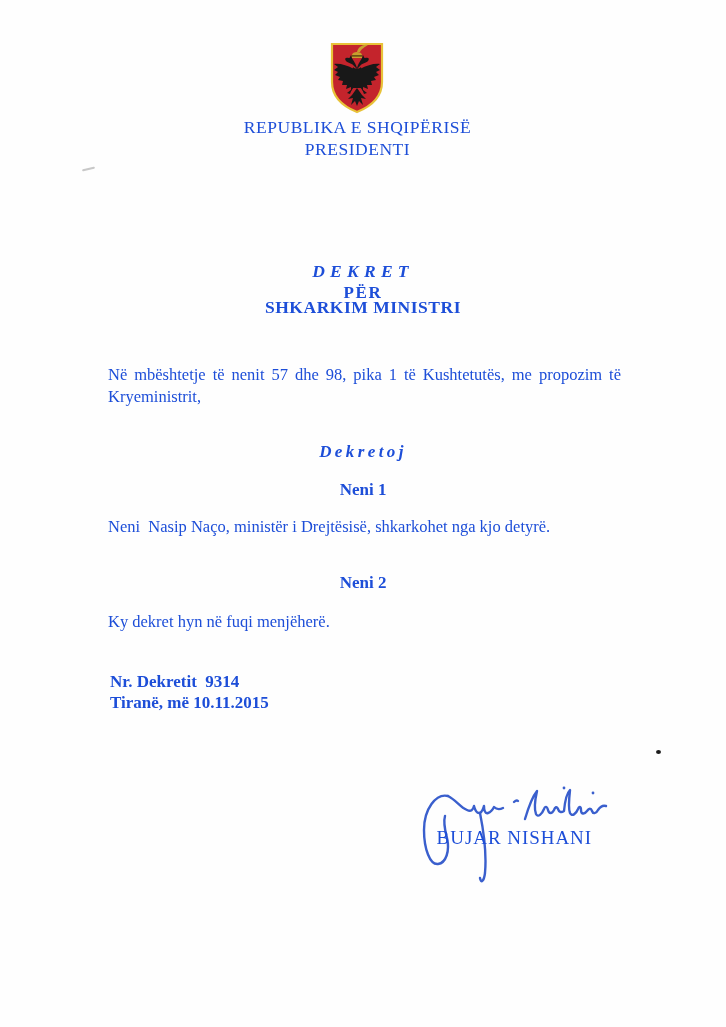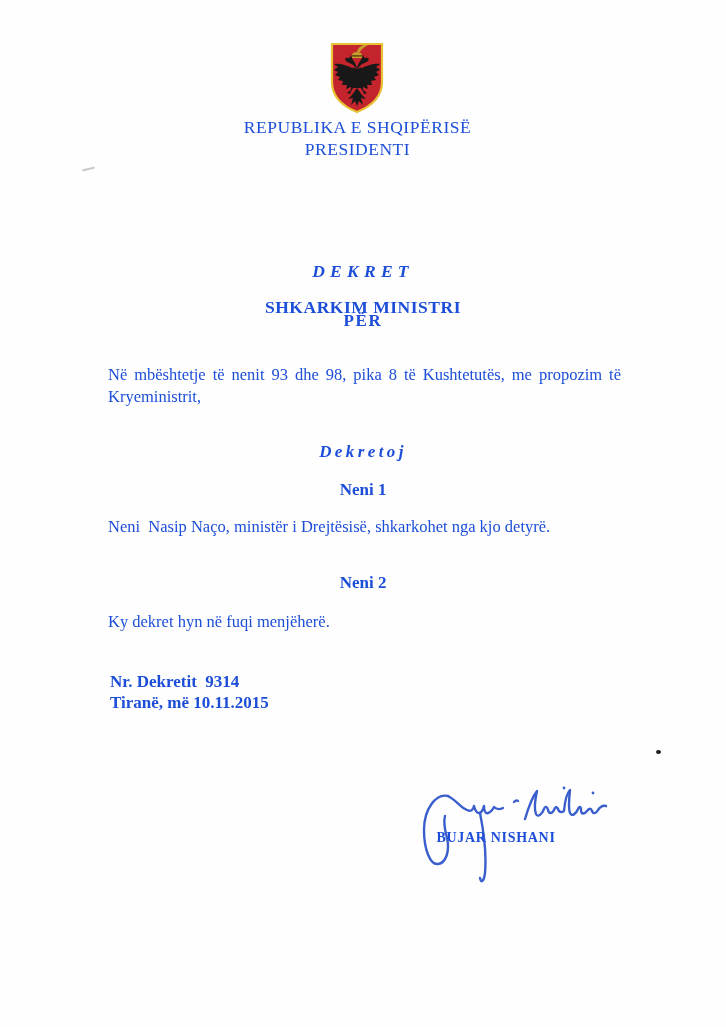--- a/index.html
+++ b/index.html
@@ -15,21 +15,21 @@
   .hdr{font-size:17.5px;letter-spacing:.03em;line-height:22px;}
   .t-main{font-size:17.5px;font-weight:bold;letter-spacing:.3em;line-height:22px;font-style:italic;}
   .t-per{font-size:17px;font-weight:bold;letter-spacing:.1em;line-height:22px;}
   .t-sub{font-size:17.5px;font-weight:bold;letter-spacing:.03em;line-height:22px;}
   .body-txt{font-size:16.5px;line-height:22px;}
   .just{text-align:justify;text-align-last:justify;word-spacing:-1.5px;}
   .dekretoj{font-size:17px;font-weight:bold;font-style:italic;letter-spacing:.2em;line-height:22px;}
   .neni{font-size:17px;font-weight:bold;line-height:22px;}
   .nr{font-size:17px;font-weight:bold;line-height:22px;}
   .sigtitle{font-size:16.5px;font-weight:bold;letter-spacing:.02em;line-height:22px;text-align:center;}
-  .signame{font-size:14px;font-weight:bold;letter-spacing:.05em;line-height:22px;text-align:center;}
+  .signame{font-size:19px;font-weight:normal;letter-spacing:.05em;line-height:22px;text-align:right;}
   .ink-dot{width:5px;height:4px;border-radius:50%;background:#1c1c1c;}
   .pencil-mark{width:13px;height:2px;background:#9a9a9a;opacity:.55;transform:rotate(-14deg);border-radius:1px;}
   svg{display:block;}
 </style>
 </head>
 <body>
 
 <div class="page">
 
   <div class="abs" style="left:330px;top:42px;width:54px;height:73px;">
@@ -52,24 +52,24 @@
       </g>
     </svg>
   </div>
 
   <div class="abs ctr-hdr hdr" style="top:116px;">REPUBLIKA E SHQIPËRISË</div>
   <div class="abs ctr-hdr hdr" style="top:138px;">PRESIDENTI</div>
 
   <div class="abs pencil-mark" style="left:82px;top:168px;"></div>
 
   <div class="abs ctr t-main" style="top:260px;">DEKRET</div>
-  <div class="abs ctr t-per" style="top:282px;margin-top:28px;">PËR</div>
+  <div class="abs ctr t-per" style="top:282px;">PËR</div>
   <div class="abs ctr t-sub" style="top:296px;">SHKARKIM MINISTRI</div>
 
-  <div class="abs body-txt just" style="left:108px;top:364px;width:513px;">Në mbështetje të nenit 93 dhe 98, pika 8 të Kushtetutës, me propozim të</div>
+  <div class="abs body-txt just" style="left:108px;top:364px;width:513px;">Në mbështetje të nenit 57 dhe 98, pika 1 të Kushtetutës, me propozim të</div>
   <div class="abs body-txt" style="left:108px;top:386px;width:513px;">Kryeministrit,</div>
 
   <div class="abs ctr dekretoj" style="top:441px;">Dekretoj</div>
 
   <div class="abs ctr neni" style="top:479px;">Neni 1</div>
   <div class="abs body-txt pre" style="left:108px;top:516px;width:520px;">Neni  Nasip Naço, ministër i Drejtësisë, shkarkohet nga kjo detyrë.</div>
 
   <div class="abs ctr neni" style="top:572px;">Neni 2</div>
   <div class="abs body-txt" style="left:108px;top:611px;width:520px;">Ky dekret hyn në fuqi menjëherë.</div>
 

